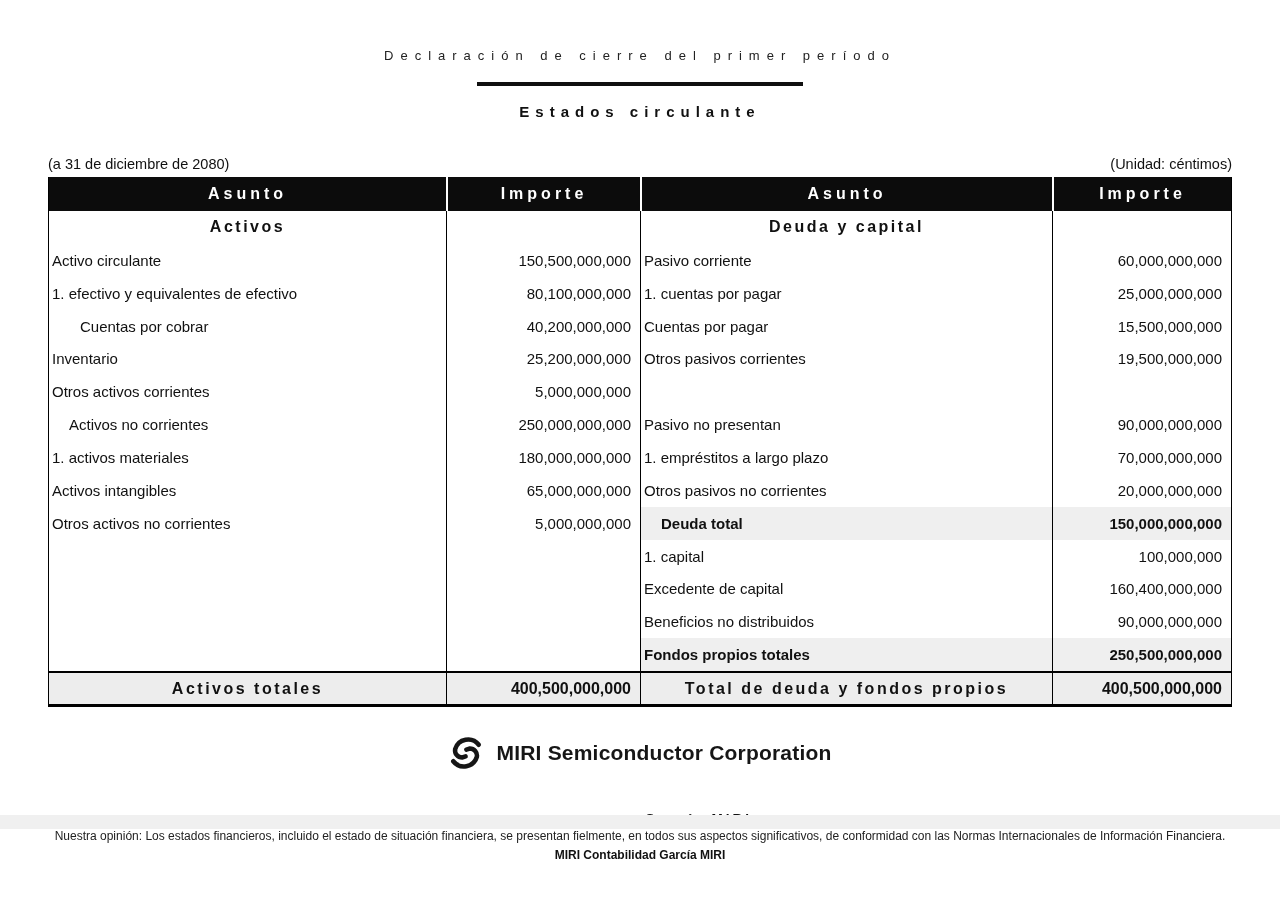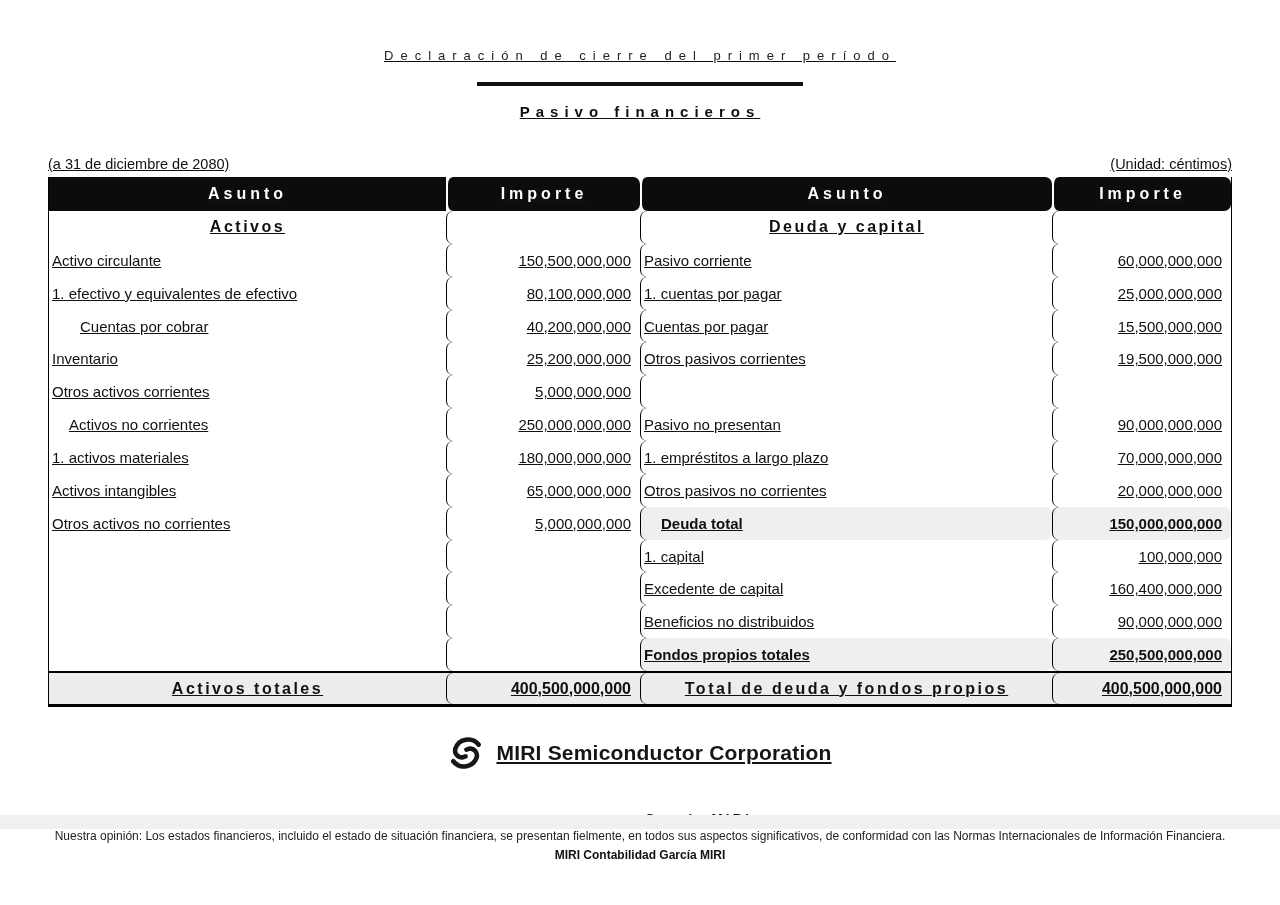--- a/index.html
+++ b/index.html
@@ -2,21 +2,21 @@
 <html><head>
 <meta charset="utf-8">
 <style>
   * { box-sizing: border-box; margin: 0; padding: 0; }
   html, body { background: #fff; }
   body {
     width: 1280px; height: 905px;
     font-family: "Liberation Sans", sans-serif;
     color: #111; overflow: hidden;
   }
-  .page { position: relative; width: 1280px; height: 743px; background: #fff; text-decoration: underline; }
+  .page { position: relative; width: 1280px; height: 743px; background: #fff; }
 
   
   .title {
     padding-top: 48px; text-align: center;
     font-size: 13px; letter-spacing: 7px; color: #222; font-weight: normal;
   }
   .title-rule { width: 326px; height: 4px; background: #101010; margin: 19px auto 0; }
   .subtitle {
     margin-top: 17px; text-align: center;
     font-size: 15px; font-weight: bold; letter-spacing: 6px; color: #111;
@@ -35,21 +35,21 @@
   .trow { display: flex; height: 32.86px; }
   .thead-row { height: 34px; }
   .td {
     display: flex; align-items: center;
     font-size: 15px; overflow: hidden; white-space: nowrap;
   }
   .c0 { width: 397px; }
   .c1 { width: 194px; }
   .c2 { width: 412px; }
   .c3 { width: 179px; }
-  .td + .td { border-left: 1px solid #000; border-radius: 7px; }
+  .td + .td { border-left: 1px solid #000; }
   .label { justify-content: flex-start; padding-left: 3px; }
   .value { justify-content: flex-end; padding-right: 9px; }
   .indent1 { padding-left: 20px; }
   .indent2 { padding-left: 31px; }
   .section { justify-content: center; font-weight: bold; font-size: 16px; letter-spacing: 2.5px; padding: 0; }
   .bold { font-weight: bold; }
   .hl { background: #efefef; }
 
   .thead-row .td {
     background: #0c0c0c; color: #fff; font-weight: bold;
@@ -84,21 +84,21 @@
   .opinion-text { font-size: 12px; color: #222; }
   .firm-line { font-size: 12px; font-weight: bold; color: #111; margin-top: 5px; }
 </style>
 </head>
 <body>
 
 <div class="page">
 
   <div class="title">Declaración de cierre del primer período</div>
   <div class="title-rule"></div>
-  <div class="subtitle">Pasivo financieros</div>
+  <div class="subtitle">Estados circulante</div>
 
   <div class="meta-row">
     <span>(a 31 de diciembre de 2080)</span>
     <span>(Unidad: céntimos)</span>
   </div>
 
   <div class="fs-table">
     <div class="trow thead-row">
       <div class="td c0">Asunto</div>
       <div class="td c1">Importe</div>

